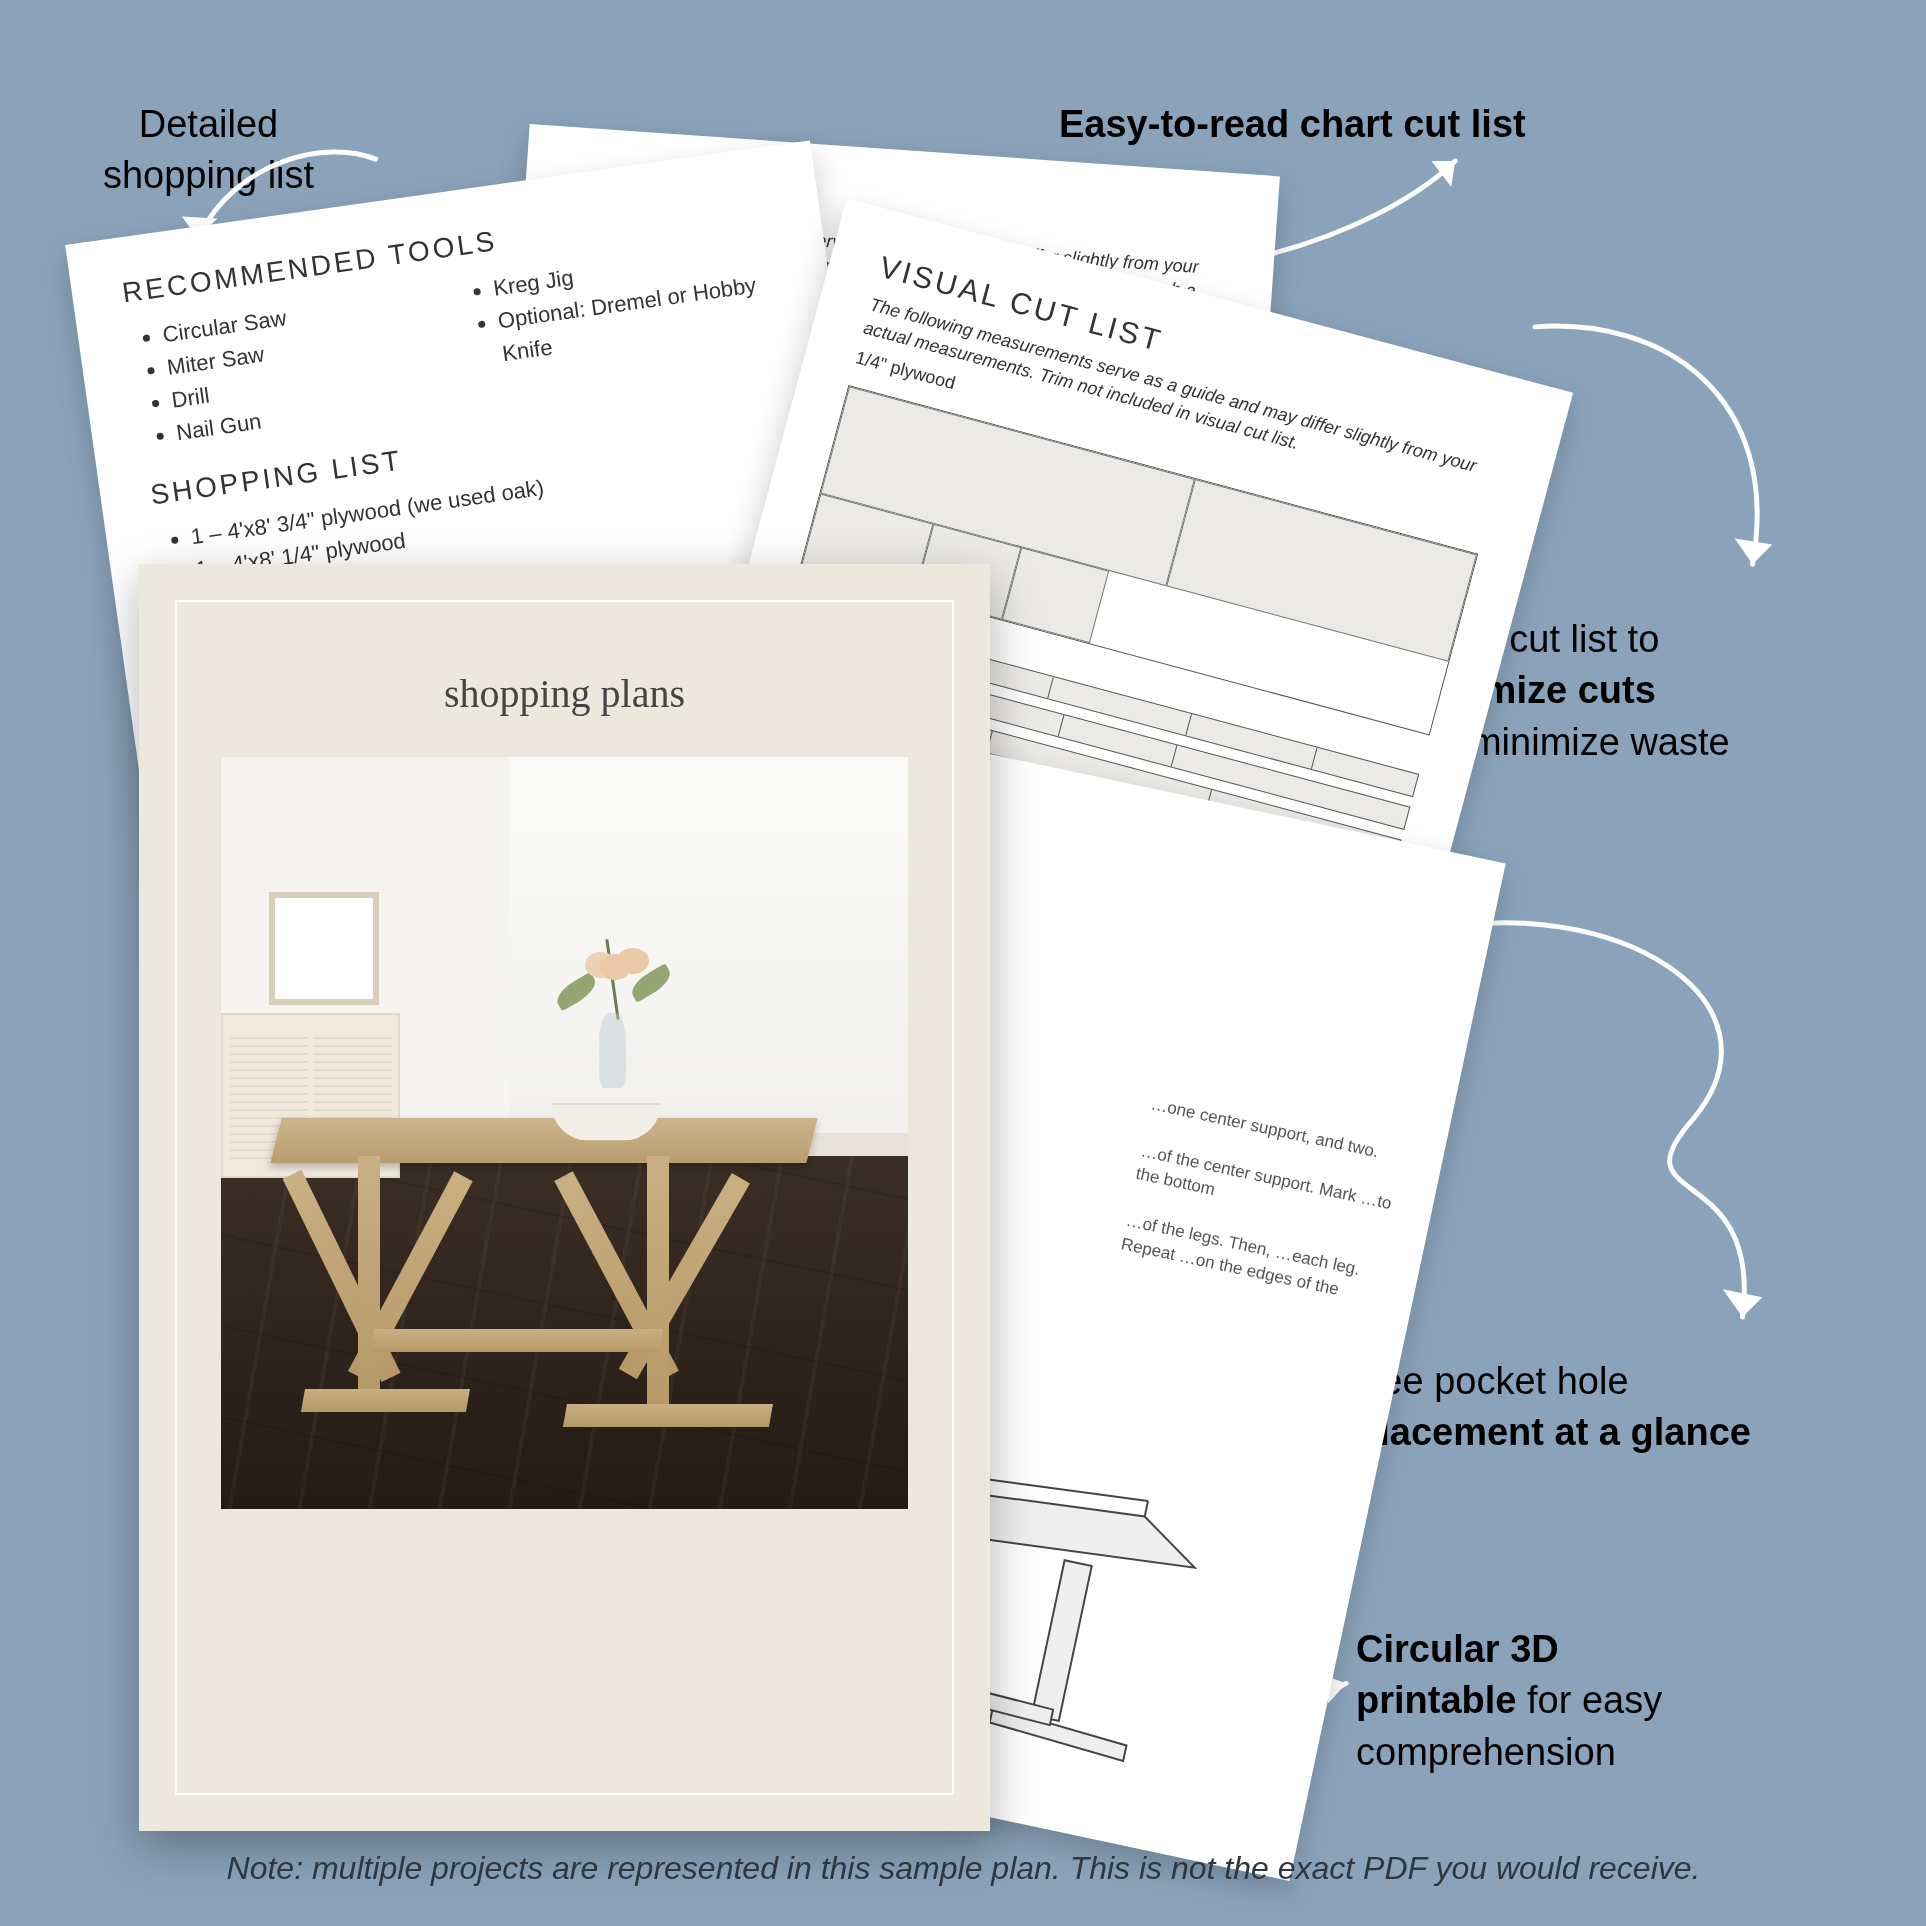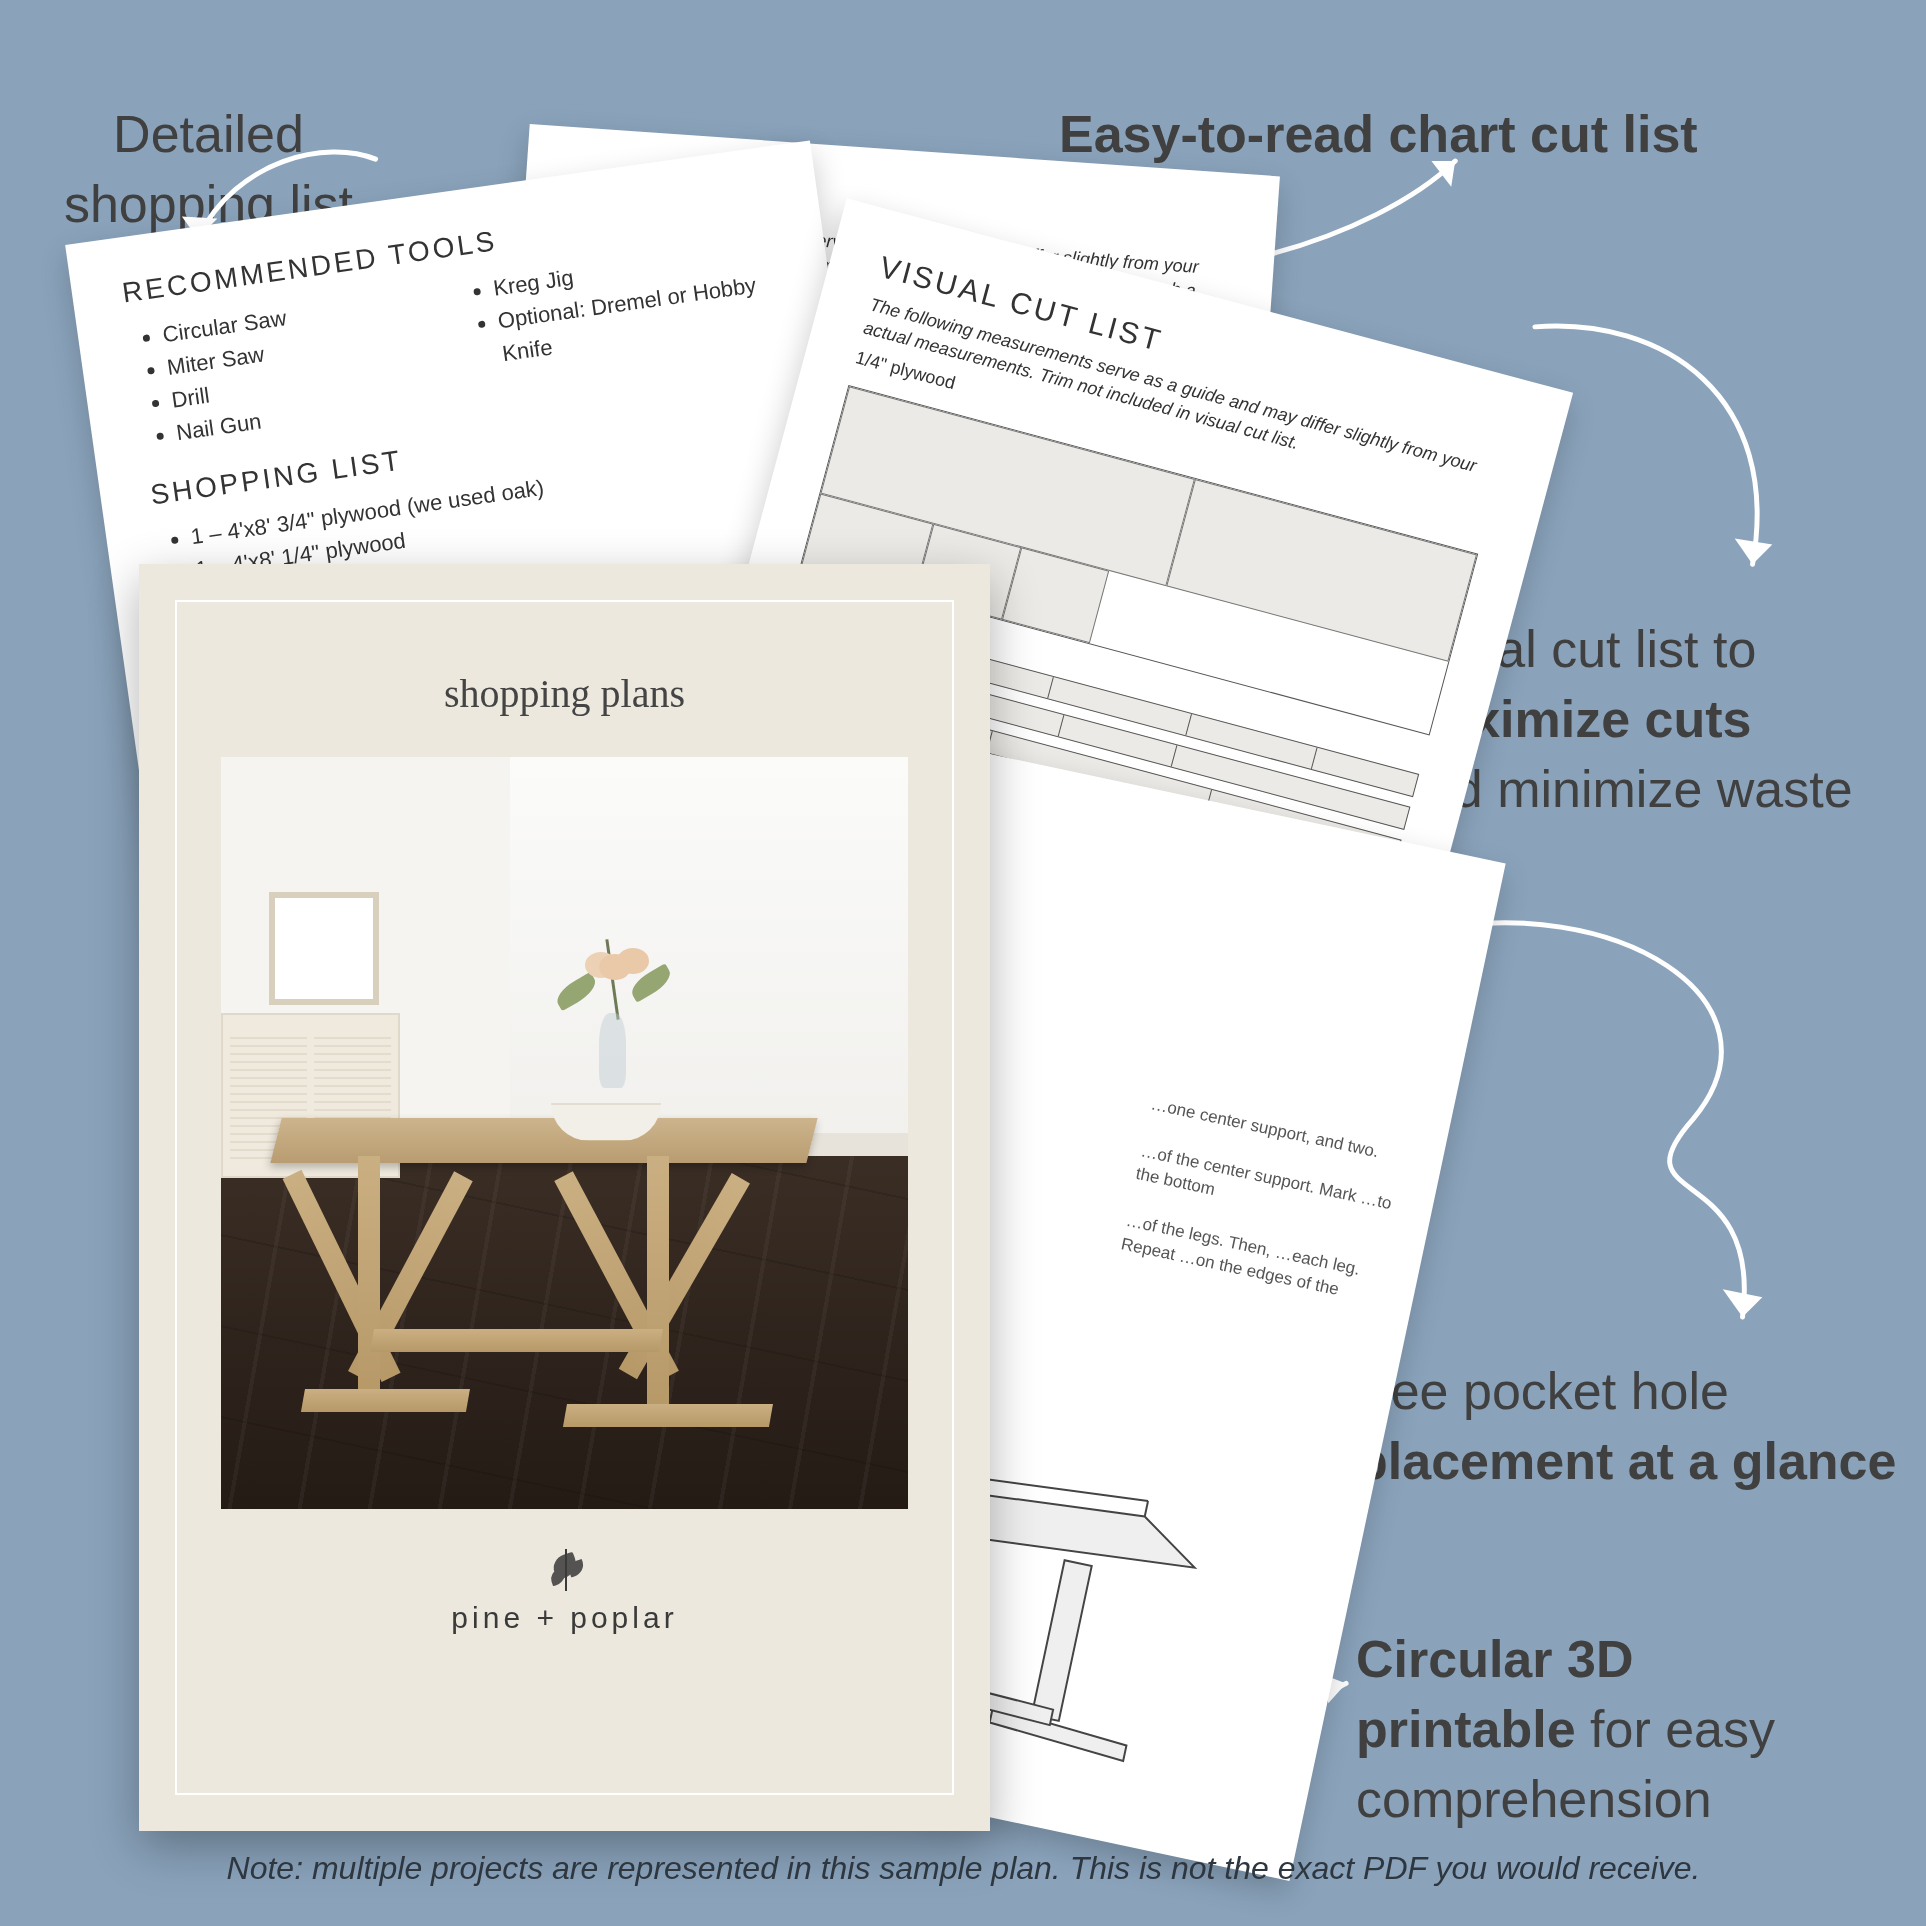--- a/index.html
+++ b/index.html
@@ -7,22 +7,22 @@
     width: 1927px;
     height: 1927px;
     background: #8aa3bb;
     font-family: "Helvetica Neue", Arial, sans-serif;
     position: relative;
     overflow: hidden;
   }
 
   .callout {
     position: absolute;
-    color: #404040;
-    font-size: 52px;
+    color: #000000;
+    font-size: 38px;
     line-height: 1.35;
     font-weight: 400;
   }
   .callout b { font-weight: 600; }
 
   
   .page {
     position: absolute;
     background: #fff;
     box-shadow: 0 12px 30px rgba(0,0,0,0.20);
@@ -348,21 +348,17 @@
         <div class="brace braceL2"></div>
       <div class="brace braceR1"></div>
         <div class="brace braceR2"></div>
       <div class="leg legL"></div>
         <div class="leg legR"></div>
       <div class="stretch"></div>
       <div class="foot footL"></div>
         <div class="foot footR"></div>
       <div class="bowl"></div>
     </div>
-    <div class="brand">
-      <div class="bicon"></div>
-      <div class="bname">pine + poplar</div>
-    </div>
   </div>
 </div>
 
 <div class="footnote">Note: multiple projects are represented in this sample plan. This is not the exact PDF you would receive.</div>
 
 
 </body></html>

